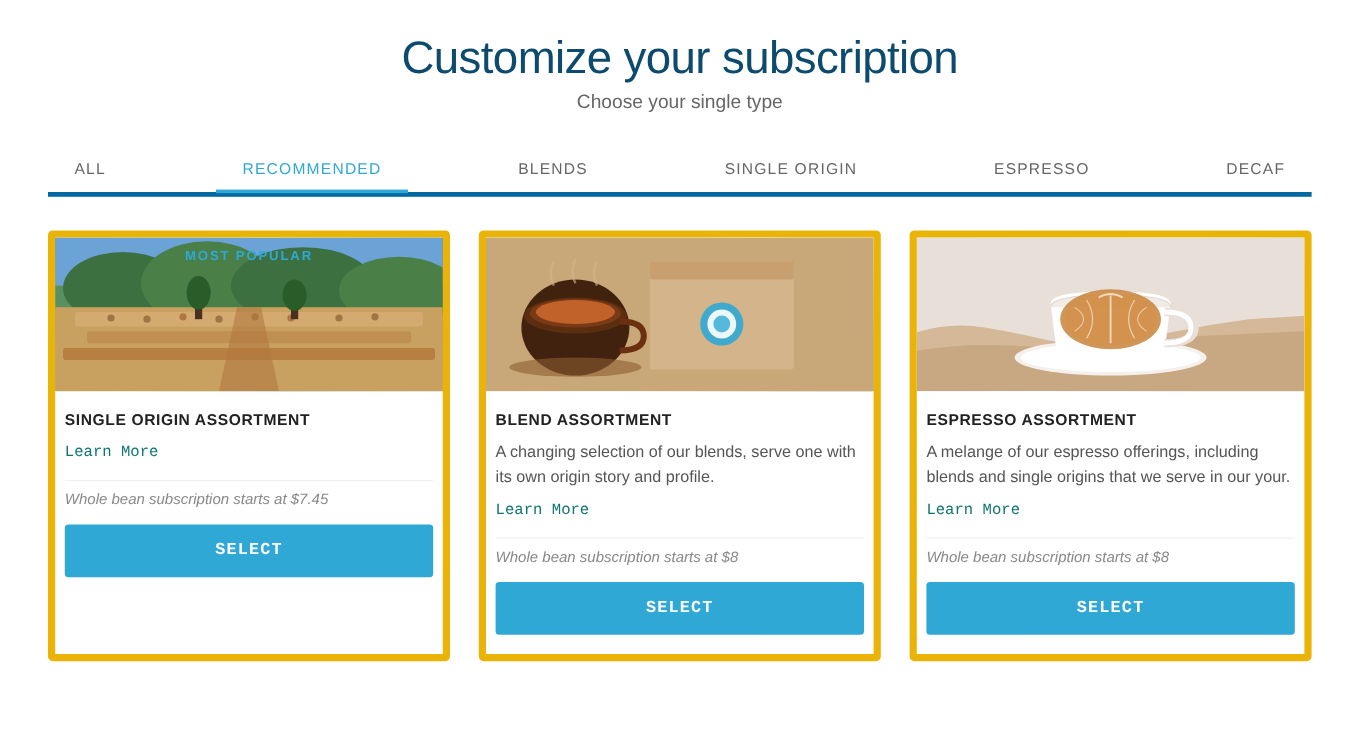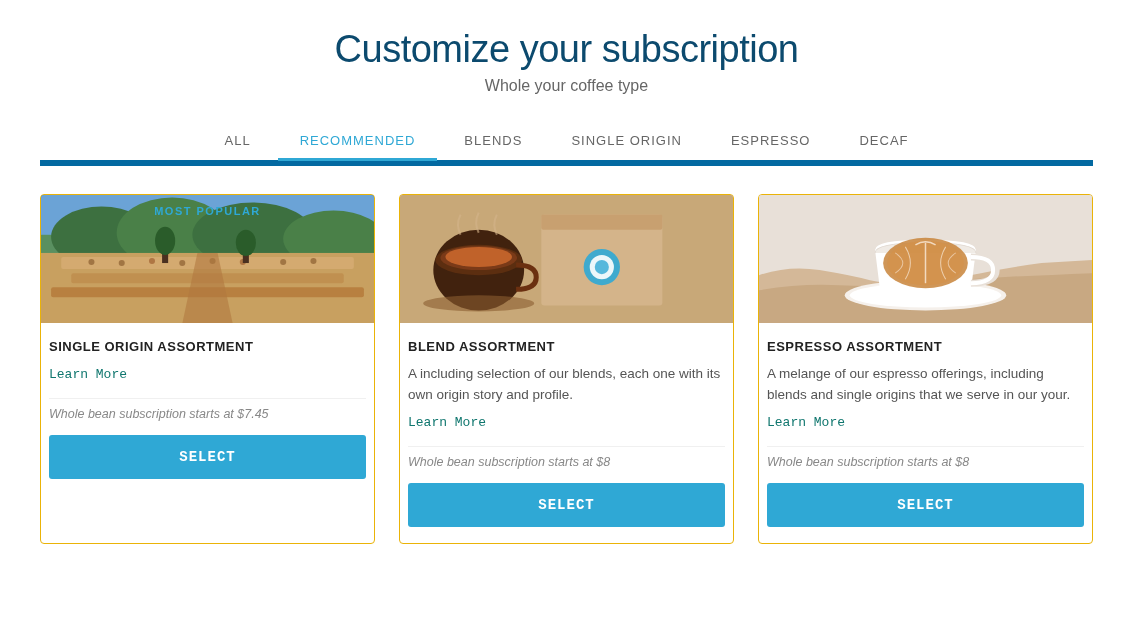--- a/index.html
+++ b/index.html
@@ -31,22 +31,22 @@
 
     .page-subtitle {
       font-size: 16px;
       color: #666;
       margin-top: 6px;
     }
 
     
     .tabs-container {
       display: flex;
-      justify-content: center;
-      border-bottom: 6px solid #0369a1;
+      justify-content: space-between;
+      border-bottom: 4px solid #0369a1;
       margin-bottom: 28px;
       gap: 5px;
     }
 
     .tab-item {
       padding: 10px 22px;
       font-size: 13px;
       letter-spacing: 1px;
       font-weight: 500;
       color: #666;
@@ -62,21 +62,21 @@
     }
 
     
     .cards-container {
       display: flex;
       gap: 24px;
       justify-content: center;
     }
 
     .card {
-      border: 1px solid #eab308;
+      border: 6px solid #eab308;
       border-radius: 4px;
       width: 395px;
       background: #fff;
       position: relative;
       overflow: hidden;
     }
 
     .most-popular-badge {
       position: absolute;
       top: 10px;
@@ -179,21 +179,21 @@
       font-family: Liberation Mono, monospace;
     }
   </style>
 </head>
 <body>
 
 <div class="page-wrapper">
 
   <div class="header">
     <h1 class="page-title">Customize your subscription</h1>
-    <p class="page-subtitle">Whole your coffee type</p>
+    <p class="page-subtitle">Choose your single type</p>
   </div>
 
   <div class="tabs-container">
     <div class="tab-item">ALL</div>
     <div class="tab-item active">RECOMMENDED</div>
     <div class="tab-item">BLENDS</div>
     <div class="tab-item">SINGLE ORIGIN</div>
     <div class="tab-item">ESPRESSO</div>
     <div class="tab-item">DECAF</div>
   </div>
@@ -266,21 +266,21 @@
 
           <ellipse cx="78" cy="108" rx="55" ry="8" fill="#8b5e30" opacity="0.6"></ellipse>
 
           <path d="M 60 40 Q 55 30 60 20" stroke="#d4b48a" stroke-width="2" fill="none" opacity="0.6"></path>
           <path d="M 78 38 Q 73 28 78 18" stroke="#d4b48a" stroke-width="2" fill="none" opacity="0.6"></path>
           <path d="M 96 40 Q 91 30 96 20" stroke="#d4b48a" stroke-width="2" fill="none" opacity="0.6"></path>
         </svg>
       </div>
       <div class="card-body">
         <div class="card-title">BLEND ASSORTMENT</div>
-        <p class="card-description">A including selection of our blends, each one with its own origin story and profile.</p>
+        <p class="card-description">A changing selection of our blends, serve one with its own origin story and profile.</p>
         <a class="learn-more-link">Learn More</a>
         <p class="card-pricing">Whole bean subscription starts at $8</p>
         <button class="select-button">SELECT</button>
       </div>
     </div>
 
     <div class="card">
       <div class="card-image img-espresso">
         <svg viewBox="0 0 330 128" xmlns="http://www.w3.org/2000/svg" preserveAspectRatio="xMidYMid slice">
 

